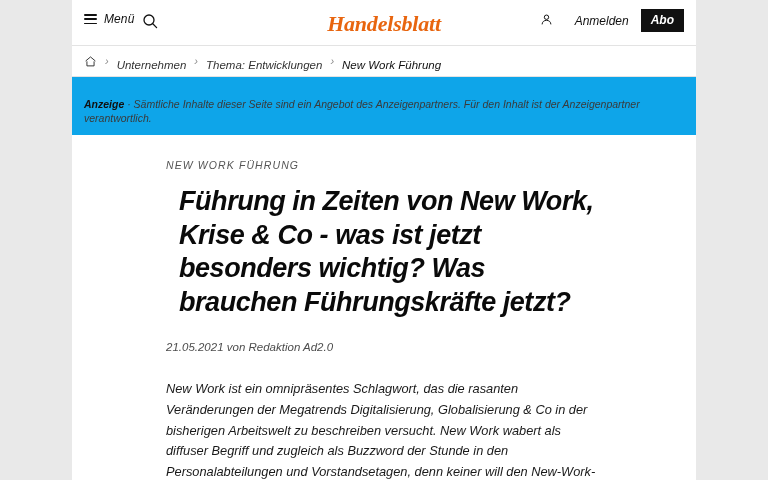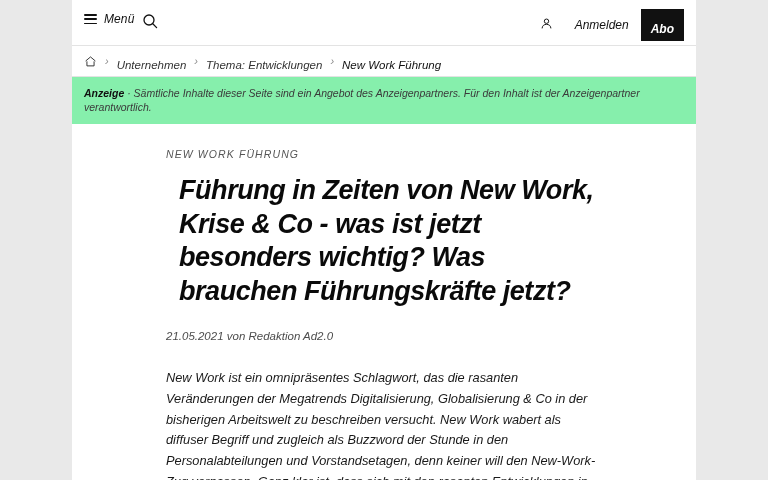--- a/index.html
+++ b/index.html
@@ -104,21 +104,21 @@
   }
   .login-label {
     font-size: 12px;
     color: #111111;
   }
   .abo-btn {
     background: #111111;
     color: #ffffff;
     font-size: 12px;
     font-weight: 700;
-    padding: 14px 10px 6px;
+    padding: 5px 10px 6px;
     line-height: 1;
     cursor: pointer;
   }
 
   
   .breadcrumb {
     position: relative;
     height: 30px;
     display: flex;
     align-items: center;
@@ -140,22 +140,22 @@
     margin-top: 8px;
   }
   .crumb.last { color: #111111; }
   .crumb-sep {
     color: #8a8a8a;
     font-size: 11px;
   }
 
   
   .notice {
-    background: #86efac;
-    padding: 10px 12px 10px;
+    background: #0ea5e9;
+    padding: 21px 12px 10px;
     font-size: 10.5px;
     color: #3a3a3a;
     line-height: 1.3;
   }
   .notice b { font-weight: 700; color: #111111; }
 
   
   .article {
     padding: 24px 94px 0 94px;
   }
@@ -203,20 +203,21 @@
         <span class="menu-label">Menü</span>
       </div>
 
       <div class="search-btn">
         <svg width="16" height="16" viewBox="0 0 16 16" aria-hidden="true">
           <circle cx="7" cy="7" r="5" fill="none" stroke="#111111" stroke-width="1.3"></circle>
           <line x1="10.8" y1="10.8" x2="14.6" y2="14.6" stroke="#111111" stroke-width="1.3" stroke-linecap="round"></line>
         </svg>
       </div>
 
+      <div class="brand">Handelsblatt</div>
 
       <div class="header-right">
         <div class="login-group">
           <span>
             <svg width="13" height="13" viewBox="0 0 16 16" aria-hidden="true">
               <circle cx="8" cy="5.2" r="2.7" fill="none" stroke="#111111" stroke-width="1.2"></circle>
               <path d="M2.6 14c0-3 2.4-5 5.4-5s5.4 2 5.4 5" fill="none" stroke="#111111" stroke-width="1.2"></path>
             </svg>
           </span>
           <span class="login-label">Anmelden</span>

